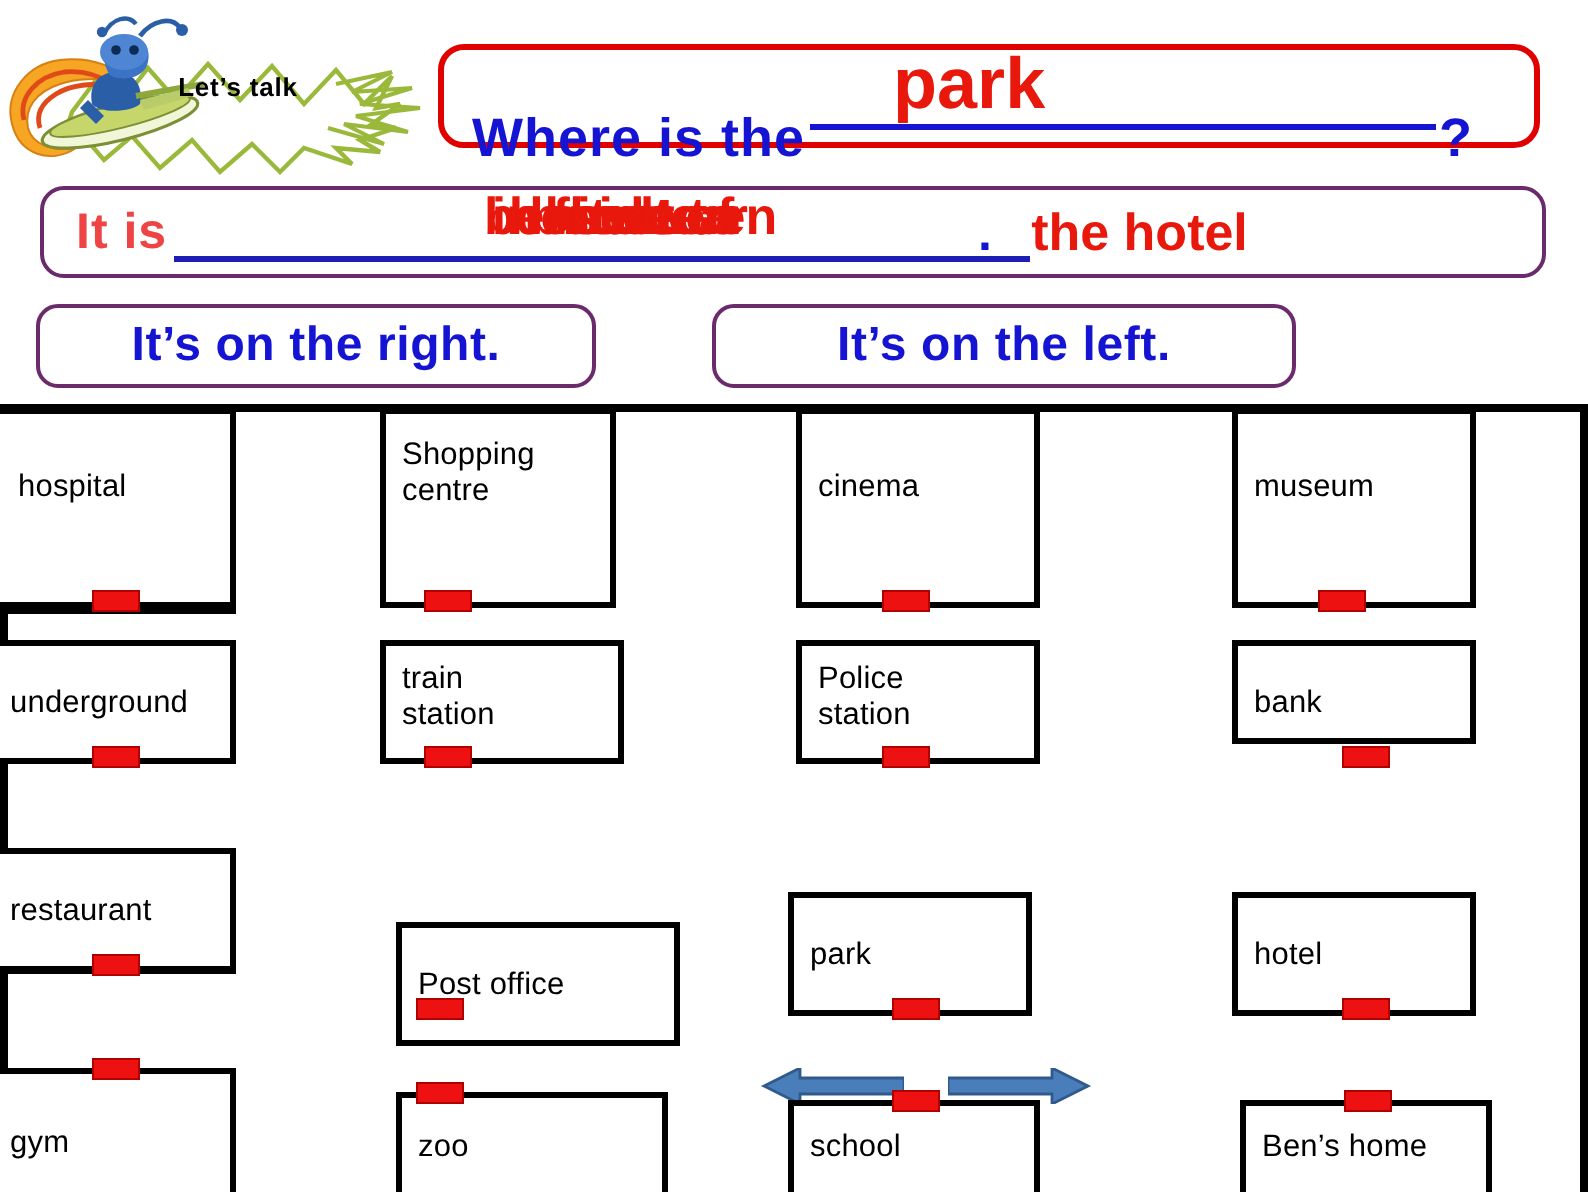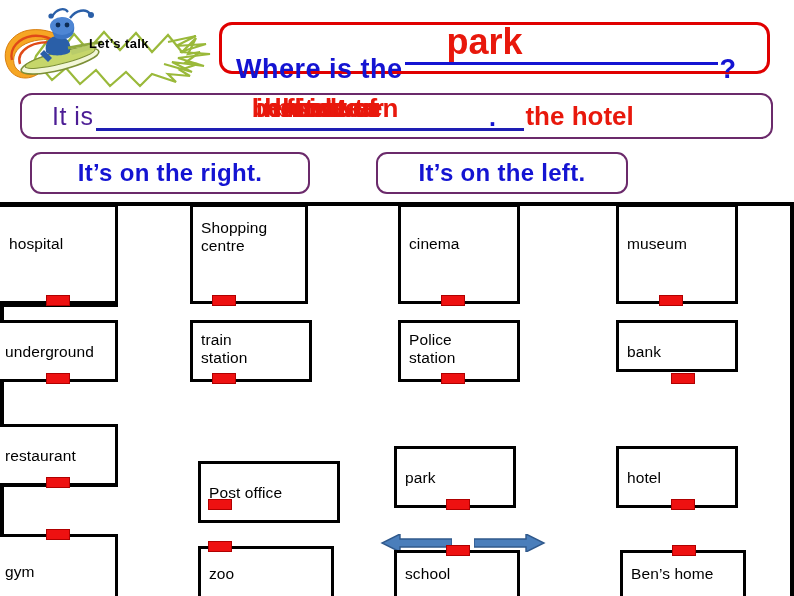--- a/index.html
+++ b/index.html
@@ -112,25 +112,24 @@
     left: 16px;
     top: 0px;
     height: 42px;
     width: 730px;
     display: flex;
     align-items: center;
     white-space: nowrap;
   }
   .a-text {
     font-family: "Liberation Sans", sans-serif;
-    font-weight: normal;
+    font-weight: bold;
     font-size: 25px;
-    color: #4c1d95;
+    color: #ef4444;
     letter-spacing: .5px;
-    margin-left: 14px;
   }
   #answer-blank {
     position: relative;
     display: inline-block;
     width: 428px;
     height: 30px;
     margin: 0 3px;
   }
   #answer-blank-rule {
     position: absolute;
@@ -191,22 +190,22 @@
     justify-content: center;
   }
   .mini-box span {
     font-family: "Liberation Sans", sans-serif;
     font-weight: bold;
     font-size: 24px;
     color: #1414d2;
     letter-spacing: .3px;
     white-space: nowrap;
   }
-  #right-box { left: 18px; width: 280px; margin-left: 12px; }
-  #left-box  { left: 376px; width: 252px; }
+  #right-box { left: 18px; width: 280px; }
+  #left-box  { left: 356px; width: 292px; }
 
   
   #map {
     position: absolute;
     left: 0px;
     top: 198px;
     width: 794px;
     height: 398px;
   }
   .wall {

